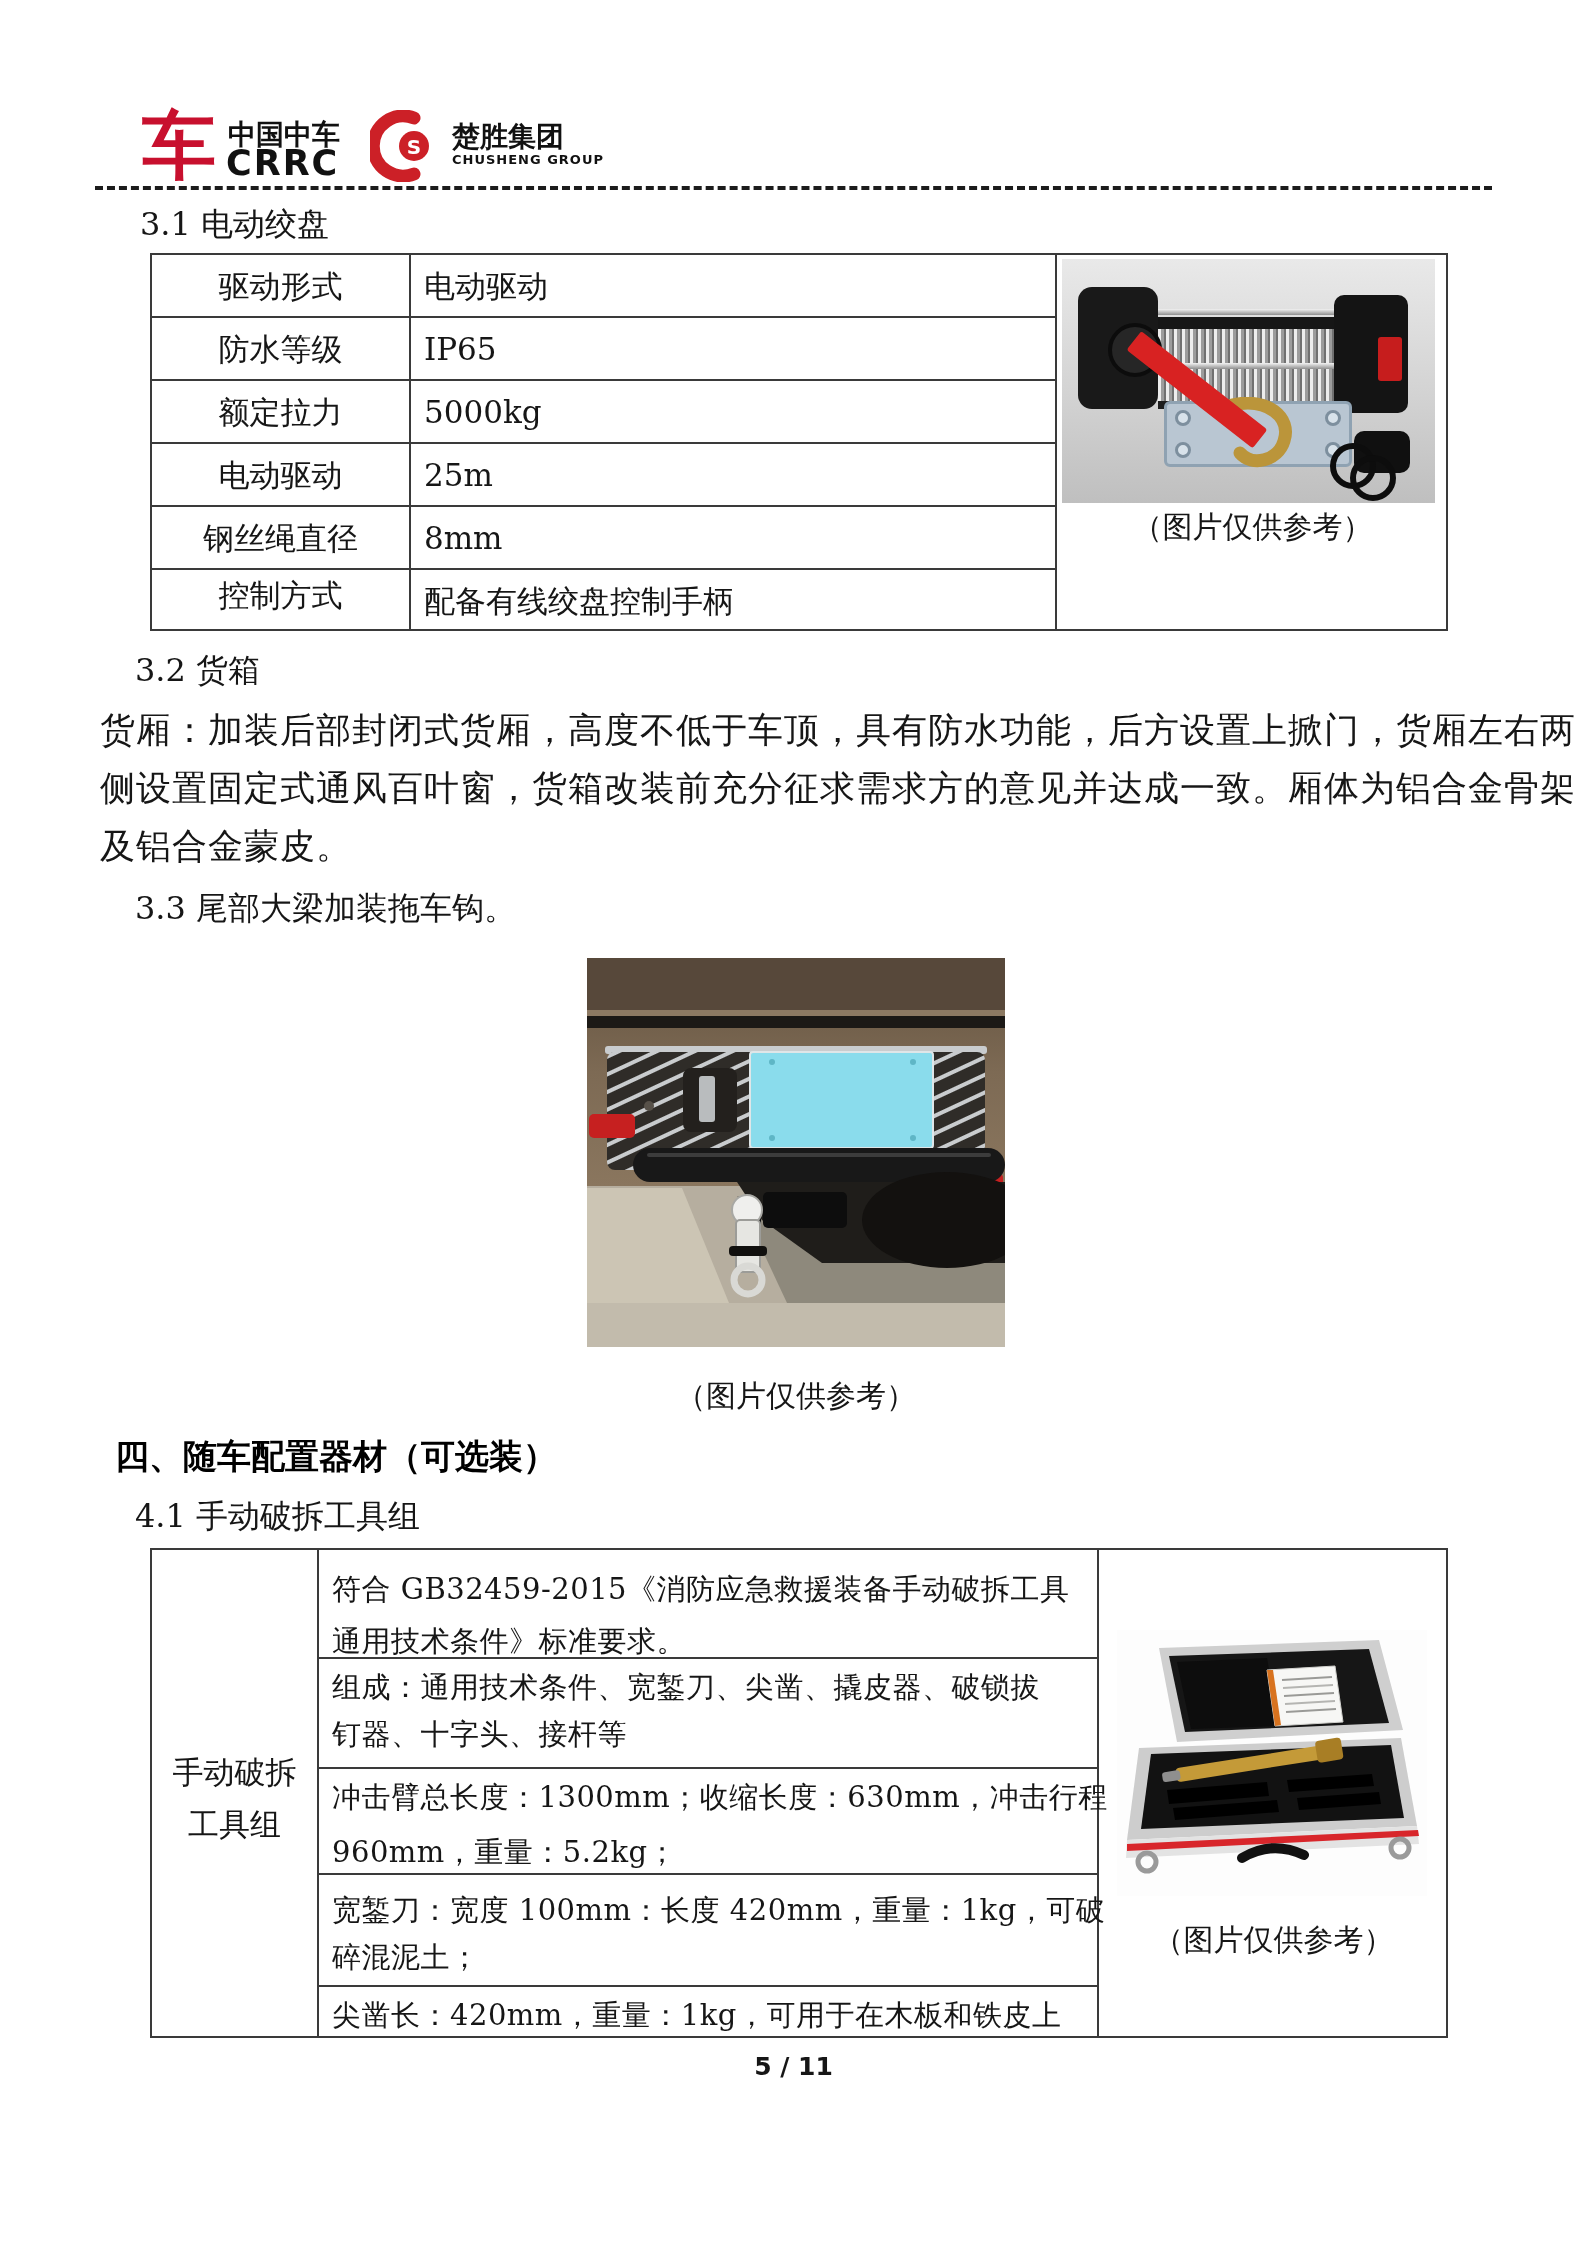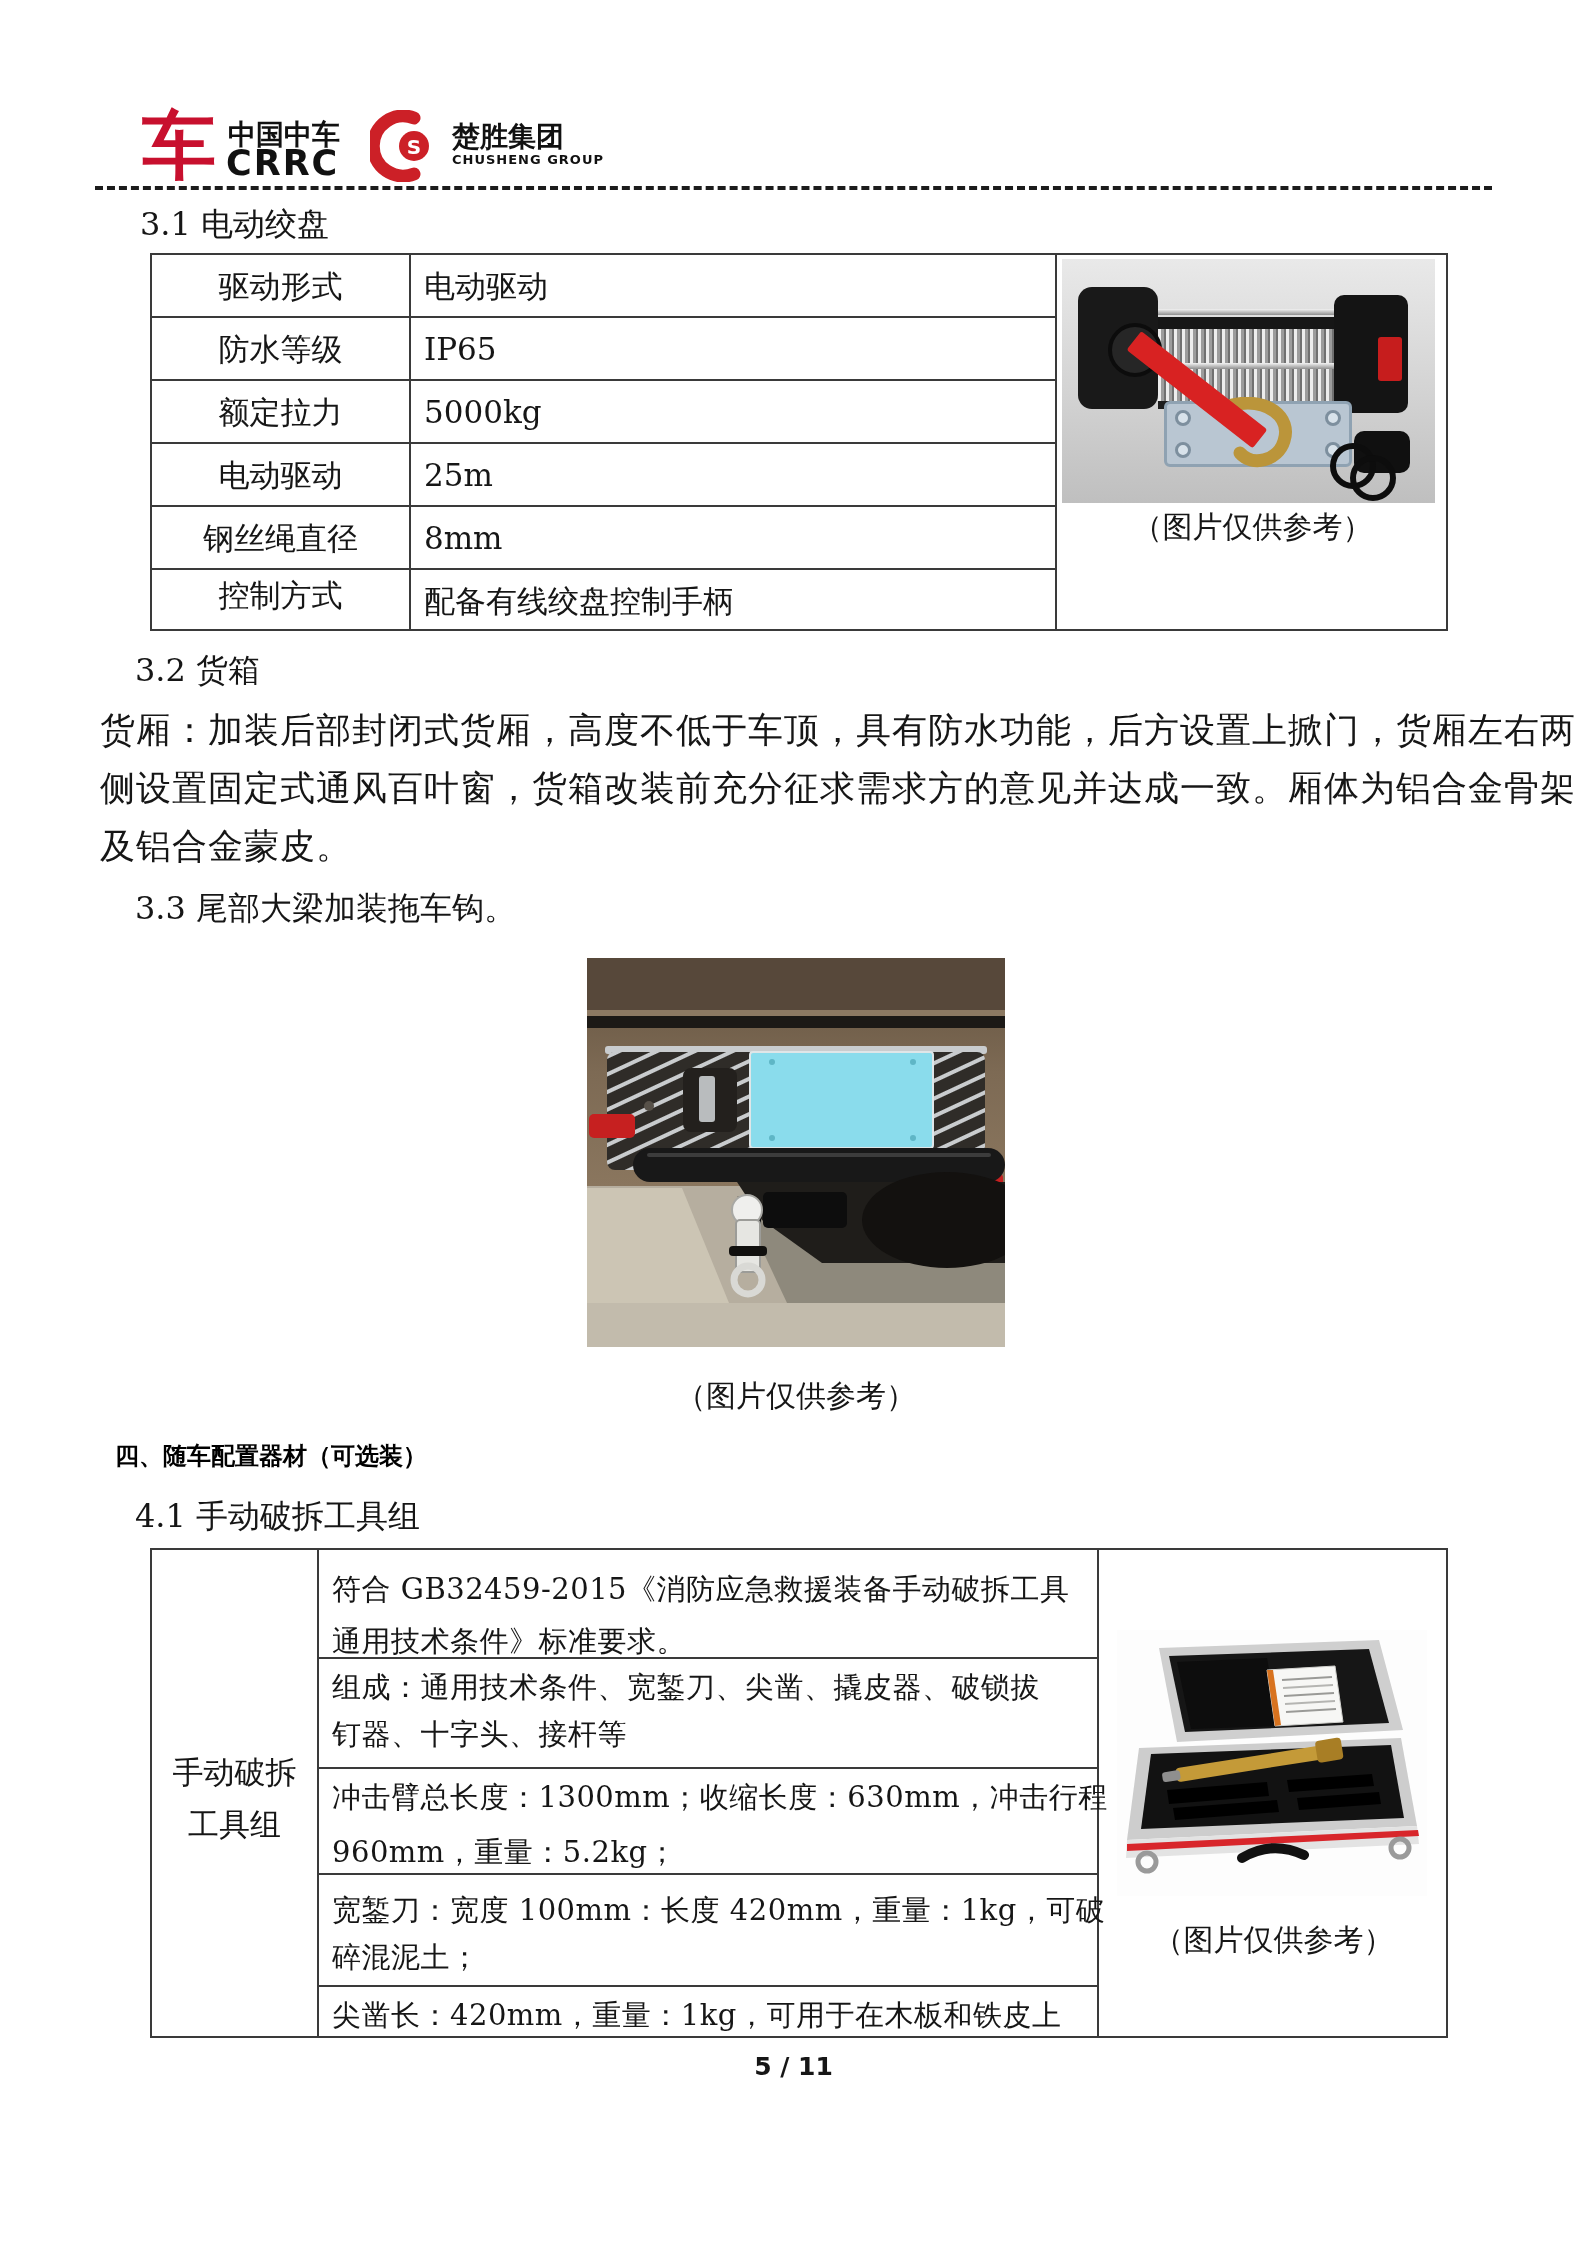--- a/index.html
+++ b/index.html
@@ -8,21 +8,21 @@
   .abs{position:absolute;}
   .nw{white-space:nowrap;}
   
   .logo-cn{font-family:"DejaVu Sans", sans-serif;font-weight:bold;font-size:28px;line-height:30px;color:#111;}
   .logo-en-big{font-family:"DejaVu Sans", sans-serif;font-weight:900;font-size:35px;line-height:34px;letter-spacing:2px;color:#111;}
   .logo-en-small{font-family:"DejaVu Sans", sans-serif;font-weight:bold;font-size:13px;line-height:15px;letter-spacing:1px;color:#111;}
   .crrc-mark{font-family:"DejaVu Sans", sans-serif;font-weight:900;font-size:74px;line-height:70px;color:#c8102e;}
   .dashed{border-top:4px dashed #1c1c1c;height:0;}
   
   .h-num{font-size:32px;line-height:36px;}
-  .h-bold{font-family:"DejaVu Sans", sans-serif;font-weight:bold;font-size:24px;line-height:40px;color:#000;}
+  .h-bold{font-family:"DejaVu Sans", sans-serif;font-weight:bold;font-size:34px;line-height:40px;color:#000;}
   .body-ln{font-size:35px;line-height:36px;letter-spacing:1px;}
   .caption{font-size:30px;line-height:36px;text-align:center;}
   
   .tbl{position:absolute;border:2px solid #3a3a3a;box-sizing:border-box;background:#fff;}
   .ln{position:absolute;background:#3a3a3a;}
   .t1-label{font-size:31px;line-height:34px;text-align:center;}
   .t1-value{font-size:31px;line-height:34px;}
   .t2-ln{font-size:29px;line-height:34px;letter-spacing:0.5px;}
   .t2-label{font-size:31px;line-height:34px;text-align:center;}
   .footer{font-family:"DejaVu Sans", sans-serif;font-weight:bold;font-size:25px;text-align:center;}

